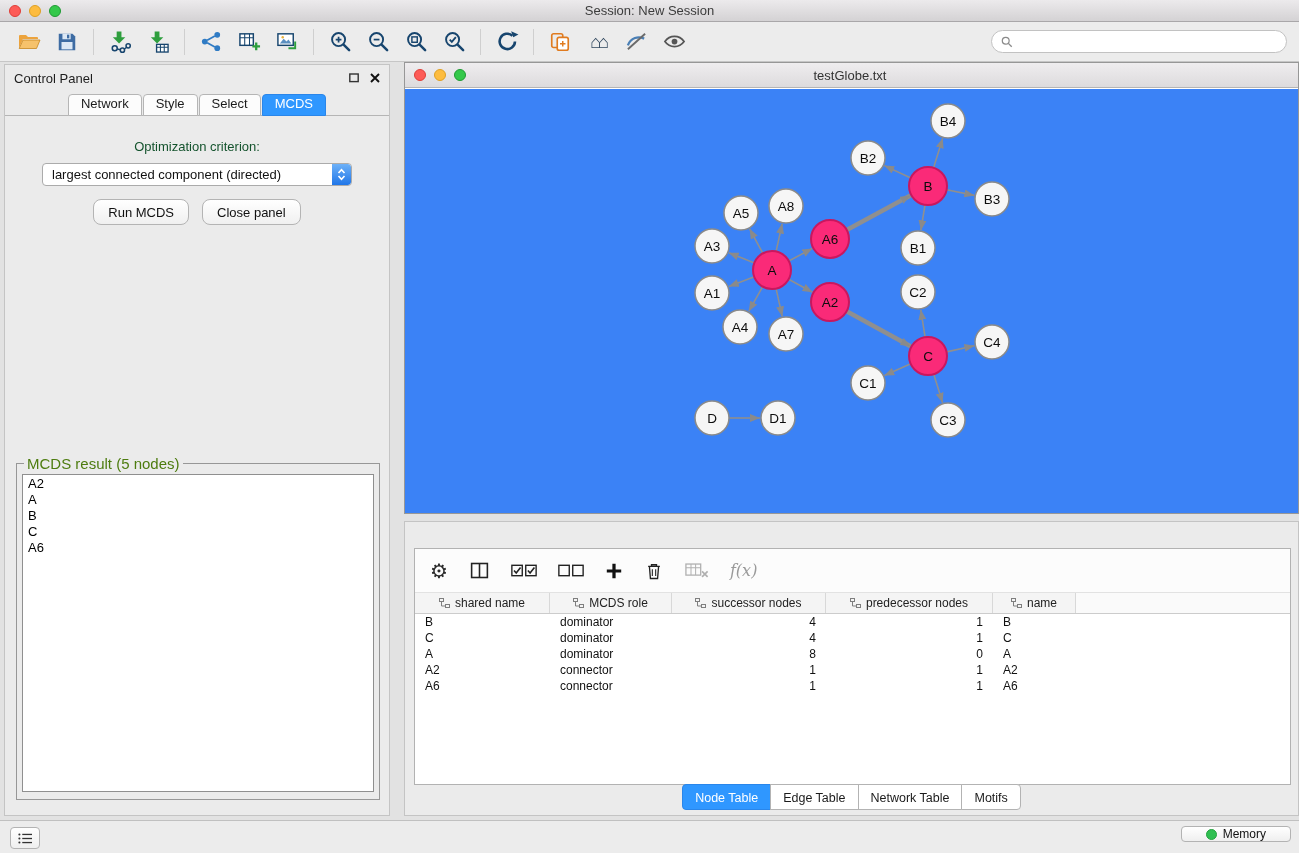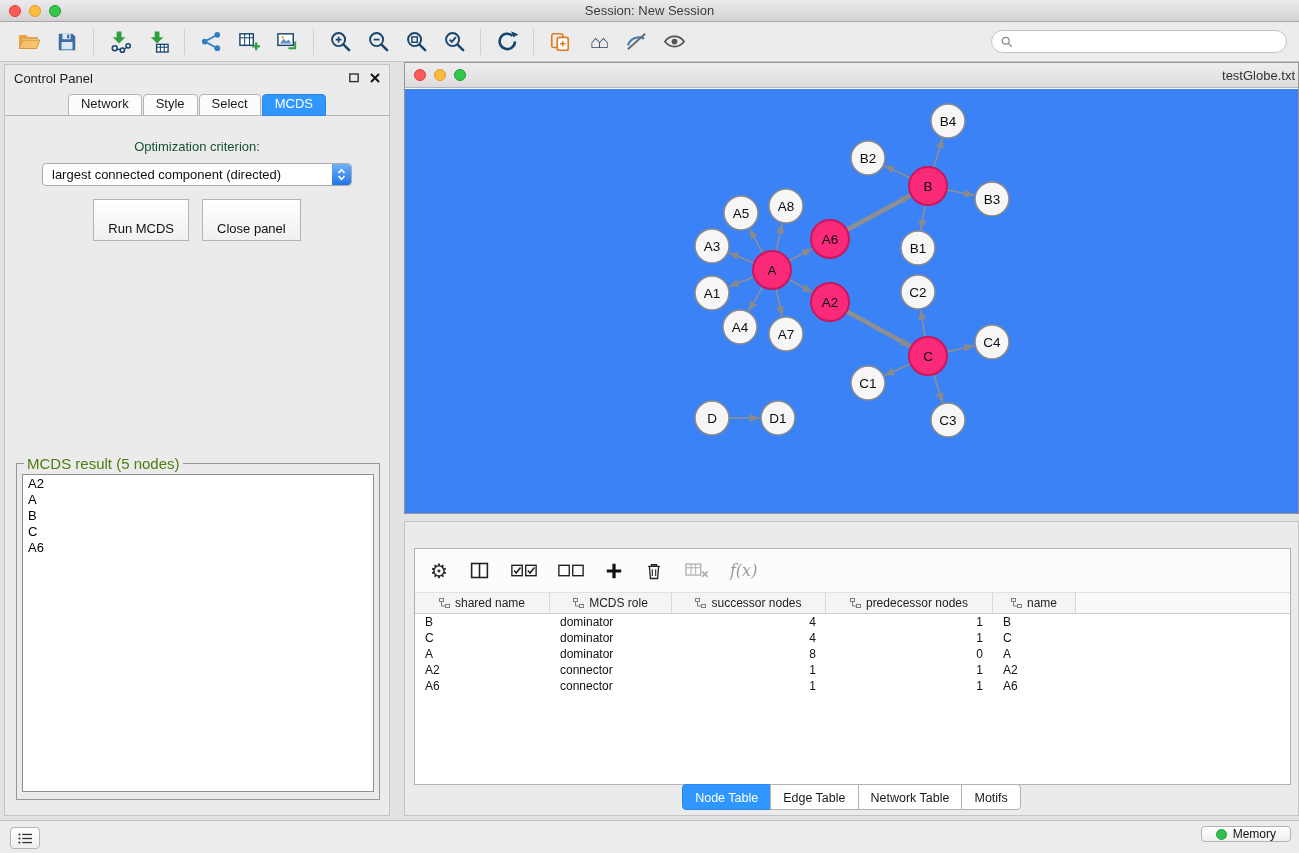--- a/index.html
+++ b/index.html
@@ -42,34 +42,34 @@
   .cp-tab { position:relative; z-index:1; font-size:13px; padding:1px 12px 4px; background:#fcfcfc;
     border:1px solid #b5b5b5; border-radius:4px 4px 0 0; color:#1b1b1b; }
   .cp-tab.active { background:#2f97ff; border-color:#2a86ea; color:#fff; }
   .opt-label { text-align:center; font-size:13px; margin-top:23px; color:#14532d; }
   .dropdown { position:relative; width:310px; height:23px; margin:9px auto 0; background:#fff;
     border:1px solid #ababab; border-radius:4px; font-size:13px; line-height:21px;
     padding:0 26px 0 9px; white-space:nowrap; overflow:hidden; color:#111; }
   .dd-stepper { position:absolute; right:0; top:0; width:19px; height:21px; border-radius:0 3px 3px 0;
     background:linear-gradient(#6db1f8,#2076e8); display:flex; align-items:center; justify-content:center; }
   .btn-row { display:flex; justify-content:center; gap:13px; margin-top:13px; }
-  .btn { font-size:13px; padding:21px 14px 4px; background:linear-gradient(#ffffff,#f0f0f0);
-    border:1px solid #b4b4b4; border-radius:0; color:#111; }
+  .btn { font-size:13px; padding:5px 14px 4px; background:linear-gradient(#ffffff,#f0f0f0);
+    border:1px solid #b4b4b4; border-radius:8px; color:#111; }
   .result-fieldset { position:absolute; left:11px; right:9px; top:390px; bottom:15px;
     border:1px solid #979797; padding:2px 5px 7px; }
   .result-fieldset legend { font-size:15px; padding:0 3px; margin-left:2px; color:#4d7c0f; }
   .result-list { width:100%; height:100%; background:#fff; border:1px solid #8f8f8f;
     font-size:13px; line-height:16px; padding:1px 5px; overflow:hidden; }
 
   
   .network-window { position:absolute; left:404px; top:62px; width:895px; height:452px;
     background:#fff; border:1px solid #979797; }
   .nw-titlebar { position:relative; height:25px; background:linear-gradient(#efedef,#dddbdd);
     border-bottom:1px solid #b4b4b4; display:flex; align-items:center; }
-  .nw-title { position:absolute; left:0; right:3px; text-align:right; font-size:13px; color:#333; }
+  .nw-title { position:absolute; left:0; right:3px; text-align:center; font-size:13px; color:#333; }
   .nw-canvas { position:absolute; left:0; top:26px; right:0; bottom:0; background:#3b82f6; overflow:hidden; }
 
   
   .table-panel { position:absolute; left:404px; top:521px; width:895px; height:295px;
     background:#ebebeb; border:1px solid #c4c4c4; }
   .tp-content { position:absolute; left:9px; right:7px; top:26px; bottom:30px; background:#fff;
     border:1px solid #b2b2b2; overflow:hidden; }
   .tp-toolbar { height:44px; display:flex; align-items:center; gap:21px; padding:0 15px;
     background:#fcfcfc; border-bottom:1px solid #e2e2e2; }
   .fx { font-family:"DejaVu Serif", serif; font-style:italic; font-size:16px; color:#9a9a9a; }
@@ -89,21 +89,21 @@
   .tp-tab:last-child { border-radius:0 4px 4px 0; }
   .tp-tab.active { background:#2f97ff; color:#fff; border-color:#2a86ea; }
 
   
   .statusbar { position:absolute; left:0; right:0; bottom:0; height:33px; background:#ececec;
     border-top:1px solid #c0c0c0; }
   .sb-left { position:absolute; left:10px; top:6px; width:30px; height:22px; border:1px solid #b3b3b3;
     border-radius:4px; background:linear-gradient(#fff,#efefef); display:flex; align-items:center; justify-content:center; }
   .memory-btn { position:absolute; right:8px; top:5px; height:16px; border:1px solid #b3b3b3;
     border-radius:4px; background:linear-gradient(#fff,#efefef); display:flex; align-items:center;
-    gap:6px; padding:0 14px; font-size:12px; color:#111; }
+    gap:6px; padding:0 24px; font-size:12px; color:#111; }
   .mem-dot { width:11px; height:11px; border-radius:50%; background:#2fbf51; border:1px solid #24a33f; }
 </style>
 </head>
 <body>
 
 <div class="app">
 
   <div class="titlebar">
     <div class="titlebar-text">Session: New Session</div>
     <div class="traffic">

